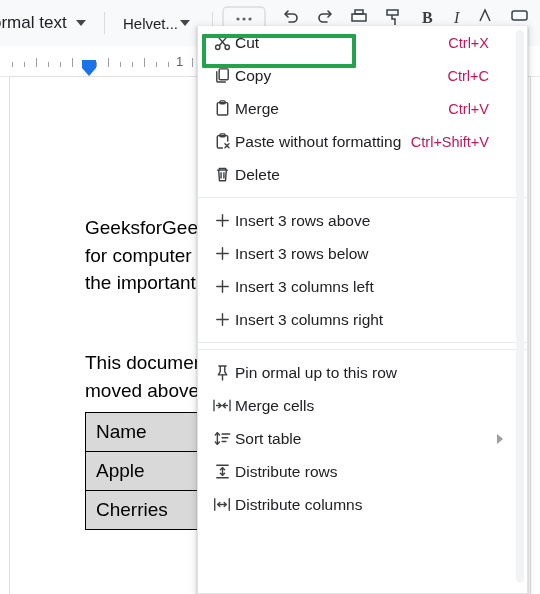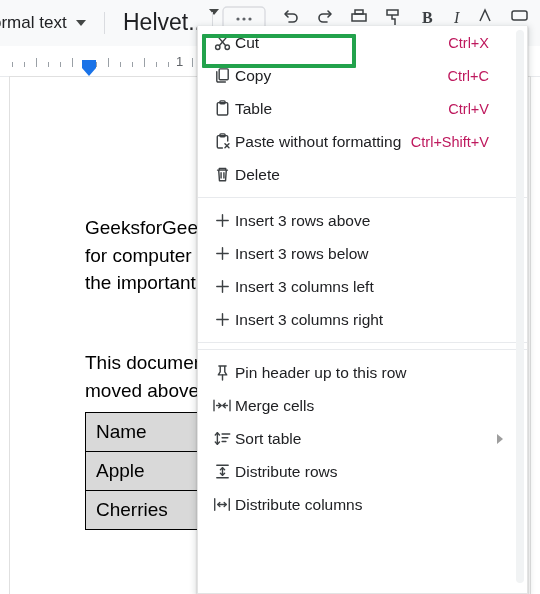--- a/index.html
+++ b/index.html
@@ -19,22 +19,22 @@
     display:flex;align-items:center;
     box-sizing:border-box;
   }
   .tb-style{
     position:absolute;left:-14px;top:9px;height:28px;
     display:flex;align-items:center;gap:9px;padding:0 6px;
     font-size:17px;color:#202124;white-space:nowrap;
   }
   .tb-font{
     position:absolute;left:118px;top:9px;height:28px;
-    display:flex;align-items:flex-start;gap:2px;padding:0 5px;
-    font-size:23px;color:#202124;white-space:nowrap;
+    display:flex;align-items:center;gap:2px;padding:0 5px;
+    font-size:15px;color:#202124;white-space:nowrap;
   }
   .caret{
     width:0;height:0;border-left:5px solid transparent;border-right:5px solid transparent;
     border-top:6px solid #444746;display:inline-block;
   }
   .tb-div{
     position:absolute;top:12px;width:1px;height:22px;background:#dadce0;
   }
   .tb-icons{position:absolute;left:222px;top:6px;height:34px;}
   .tb-ic{position:absolute;top:0;width:30px;height:30px;}
@@ -275,21 +275,21 @@
           <span class="mi-lbl">Copy</span>
           <span class="mi-acc">Ctrl+C</span>
         </div>
         <div class="mi">
           <span class="mi-ico">
             <svg width="19" height="19" viewBox="0 0 20 20">
               <rect x="4.5" y="3.8" width="11" height="13" rx="1.3" stroke="#3c4043" stroke-width="1.5" fill="none" stroke-linecap="round" stroke-linejoin="round"></rect>
               <rect x="7.3" y="2" width="5.4" height="3" rx="1" stroke="#3c4043" stroke-width="1.5" fill="none" stroke-linecap="round" stroke-linejoin="round"></rect>
             </svg>
           </span>
-          <span class="mi-lbl">Table</span>
+          <span class="mi-lbl">Merge</span>
           <span class="mi-acc">Ctrl+V</span>
         </div>
         <div class="mi">
           <span class="mi-ico">
             <svg width="19" height="19" viewBox="0 0 20 20">
               <path d="M15.5 9.5V5.1a1.3 1.3 0 00-1.3-1.3H5.8A1.3 1.3 0 004.5 5.1v10.5a1.3 1.3 0 001.3 1.3h4.1" stroke="#3c4043" stroke-width="1.5" fill="none" stroke-linecap="round" stroke-linejoin="round"></path>
               <rect x="7.3" y="2" width="5.4" height="3" rx="1" stroke="#3c4043" stroke-width="1.5" fill="none" stroke-linecap="round" stroke-linejoin="round"></rect>
               <path d="M12.6 12.4l4.2 4.2M16.8 12.4l-4.2 4.2" stroke="#3c4043" stroke-width="1.5" fill="none" stroke-linecap="round" stroke-linejoin="round"></path>
             </svg>
           </span>
@@ -340,21 +340,21 @@
         </div>
         <div class="sep"></div>
         <div class="sep"></div>
         <div class="mi">
           <span class="mi-ico">
             <svg width="19" height="19" viewBox="0 0 20 20">
               <path d="M10 12.5V18" stroke="#3c4043" stroke-width="1.5" fill="none" stroke-linecap="round" stroke-linejoin="round"></path>
               <path d="M6.2 3.2h7.6M7.6 3.2v6.1l-2 3.2h8.8l-2-3.2V3.2" stroke="#3c4043" stroke-width="1.5" fill="none" stroke-linecap="round" stroke-linejoin="round"></path>
             </svg>
           </span>
-          <span class="mi-lbl">Pin header up to this row</span>
+          <span class="mi-lbl">Pin ormal up to this row</span>
         </div>
         <div class="mi">
           <span class="mi-ico">
             <svg width="20" height="19" viewBox="0 0 22 20">
               <path d="M2.2 4.2v11.6M19.8 4.2v11.6" stroke="#3c4043" stroke-width="1.5" fill="none" stroke-linecap="round" stroke-linejoin="round"></path>
               <path d="M5 10h5.2M7.4 7.4L10.2 10l-2.8 2.6" stroke="#3c4043" stroke-width="1.5" fill="none" stroke-linecap="round" stroke-linejoin="round"></path>
               <path d="M17 10h-5.2M14.6 7.4L11.8 10l2.8 2.6" stroke="#3c4043" stroke-width="1.5" fill="none" stroke-linecap="round" stroke-linejoin="round"></path>
             </svg>
           </span>
           <span class="mi-lbl">Merge cells</span>

